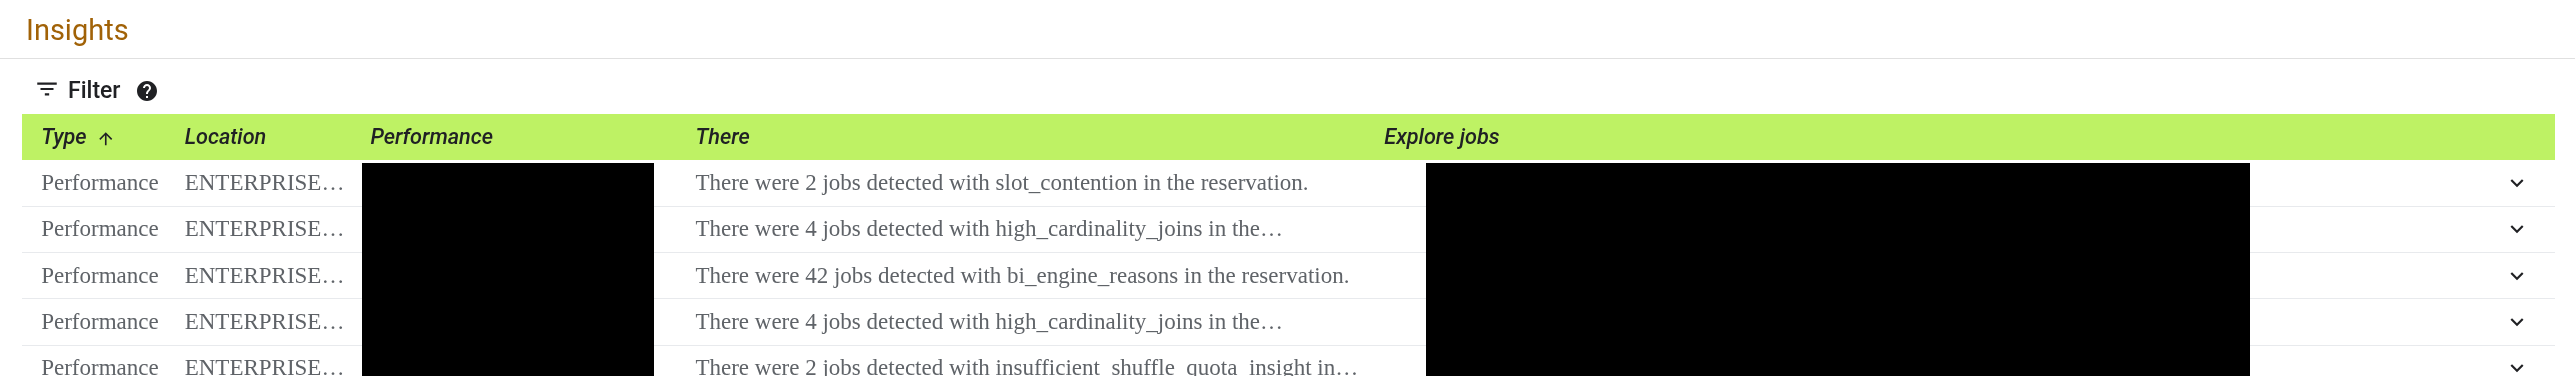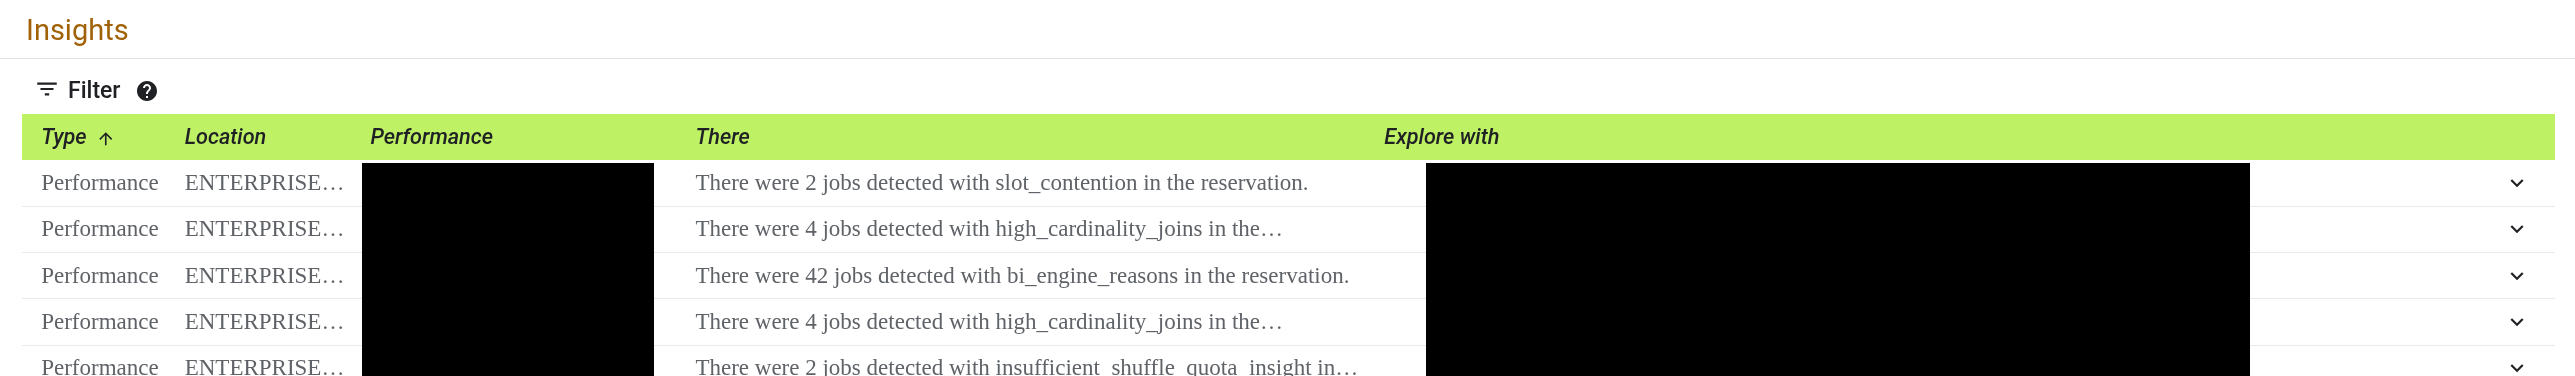--- a/index.html
+++ b/index.html
@@ -168,21 +168,21 @@
         <span>Type</span>
         <span class="sort-icon">
           <svg width="19.5" height="19.5" viewBox="0 0 24 24" fill="currentColor">
             <path d="M4 12l1.41 1.41L11 7.83V20h2V7.83l5.58 5.59L20 12l-8-8-8 8z"></path>
           </svg>
         </span>
       </th>
       <th class="table-header-cell location-col">Location</th>
       <th class="table-header-cell reservation-col">Performance</th>
       <th class="table-header-cell detail-col">There</th>
-      <th class="table-header-cell explore-col">Explore with</th>
+      <th class="table-header-cell explore-col">Explore jobs</th>
       <th class="table-header-cell expand-col"></th>
     </tr>
   </thead>
   <tbody class="rows-container" id="table-body">
   <tr class="table-row">
         <td class="table-cell type-col">Performance</td>
         <td class="table-cell location-col">ENTERPRISE…</td>
         <td class="table-cell reservation-col"></td>
         <td class="table-cell detail-col">There were 2 jobs detected with slot_contention in the reservation.</td>
         <td class="table-cell explore-col"></td>

